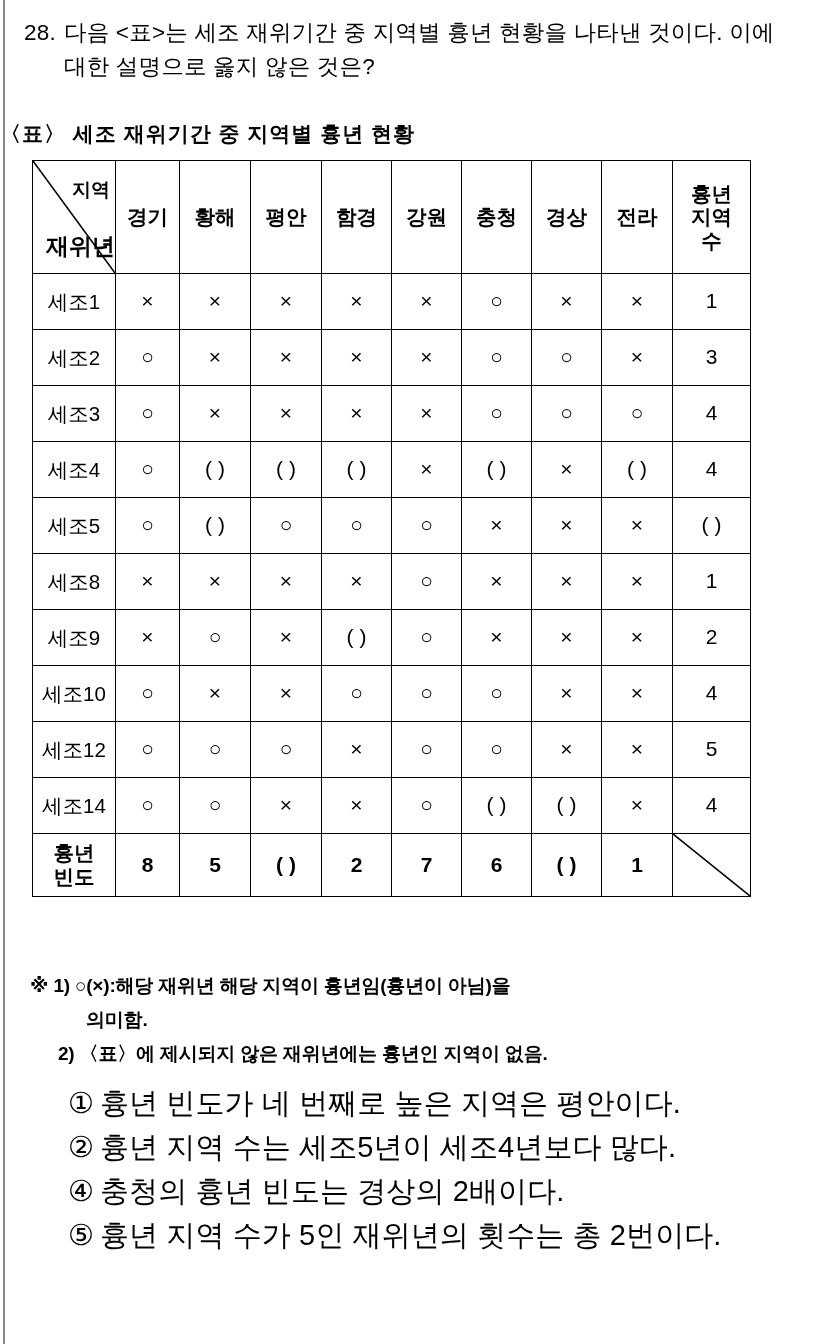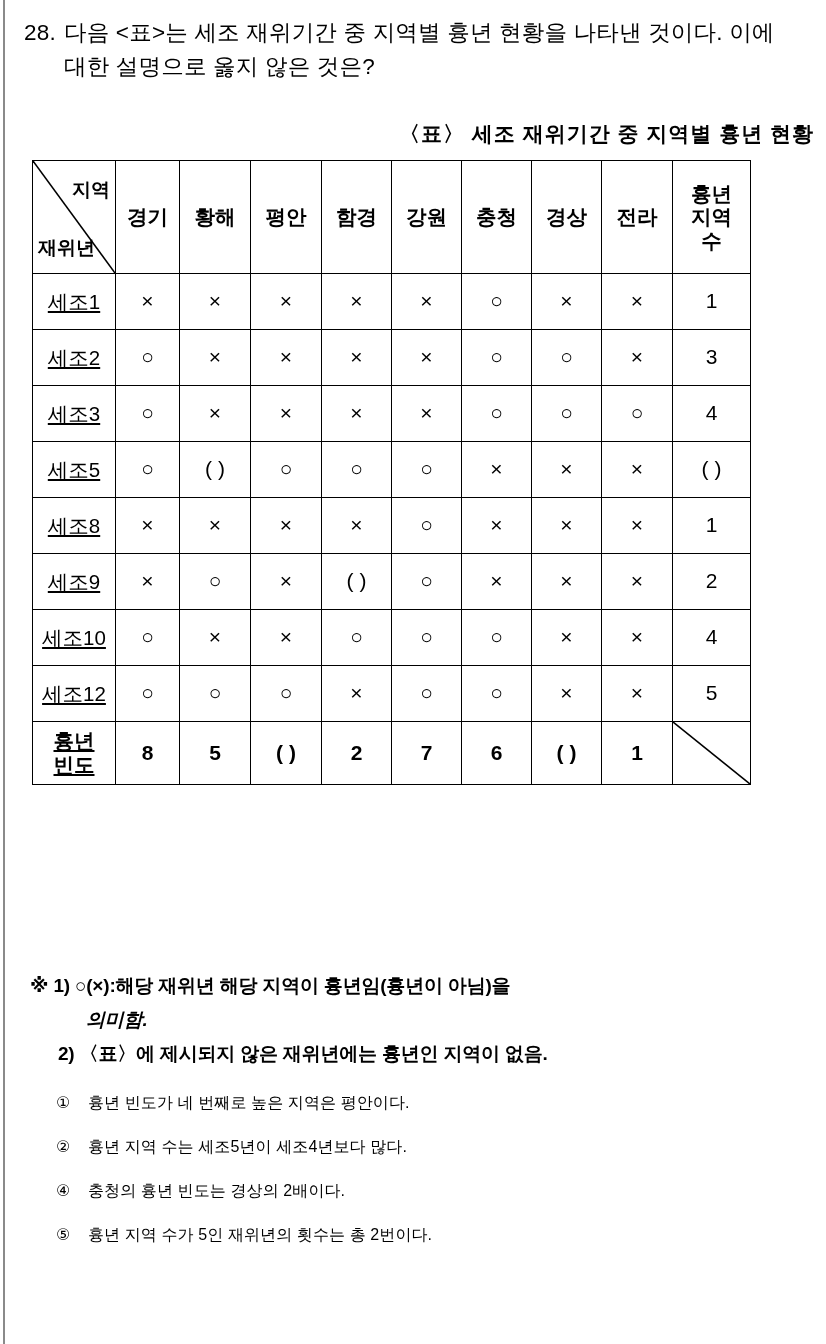--- a/index.html
+++ b/index.html
@@ -55,25 +55,24 @@
     width: 726px;
     vertical-align: top;
   }
 
   
   .table-caption {
     position: absolute;
     left: 0;
     top: 120px;
     width: 790px;
-    text-align: right;
+    text-align: left;
     font-size: 21px;
     font-weight: bold;
     letter-spacing: 1px;
-    padding-left: 24px;
   }
 
   
   .tbl-wrap {
     position: absolute;
     left: 32px;
     top: 160px;
     width: 718px;
   }
   table.data {
@@ -101,21 +100,20 @@
     height: 55px;
   }
   table.data tr.total td {
     height: 62px;
     font-weight: bold;
   }
   table.data td.rowhdr,
   table.data th.rowhdr {
     font-weight: bold;
     font-size: 20.5px;
-    text-decoration: underline;
   }
   table.data tr.body td.rowhdr { font-weight: normal; }
 
   
   th.corner {
     position: relative;
     padding: 0;
     overflow: hidden;
   }
   th.corner .diag {
@@ -125,23 +123,23 @@
   }
   th.corner .lbl-col {
     position: absolute;
     right: 5px;
     top: 18px;
     font-size: 19px;
     font-weight: bold;
   }
   th.corner .lbl-row {
     position: absolute;
-    left: 5px;
+    left: 13px;
     bottom: 14px;
-    font-size: 19px;
+    font-size: 23px;
     font-weight: bold;
   }
 
   
   td.slash {
     position: relative;
     overflow: hidden;
   }
   td.slash .diag {
     position: absolute;
@@ -163,30 +161,30 @@
     font-weight: bold;
     line-height: 30px;
     letter-spacing: -0.2px;
     margin-top: 39px;
   }
   .note-row {
     display: block;
     margin-bottom: 4px;
   }
   .note-1 { padding-left: 28px; text-indent: -28px; }
-  .note-1-cont { padding-left: 56px; font-style: italic; }
+  .note-1-cont { padding-left: 56px; }
   .note-2 { padding-left: 56px; text-indent: -28px; }
 
   
   .choices {
     position: absolute;
-    left: 56px;
+    left: 68px;
     top: 1087px;
     width: 744px;
-    font-size: 16px;
+    font-size: 29px;
     line-height: 32px;
     letter-spacing: 0.1px;
   }
   .choice {
     display: block;
     margin-bottom: 12px;
     padding-left: 32px;
     text-indent: -32px;
   }
   .choice .ch-num {
@@ -281,20 +279,32 @@
             <td class="mark">×</td>
             <td class="mark">×</td>
             <td class="mark">×</td>
             <td class="mark">×</td>
             <td class="mark">○</td>
             <td class="mark">○</td>
             <td class="mark">○</td>
             <td class="mark">4</td>
           </tr>
           <tr class="body">
+            <td class="rowhdr">세조4</td>
+            <td class="mark">○</td>
+            <td class="mark">(    )</td>
+            <td class="mark">(    )</td>
+            <td class="mark">(    )</td>
+            <td class="mark">×</td>
+            <td class="mark">(    )</td>
+            <td class="mark">×</td>
+            <td class="mark">(    )</td>
+            <td class="mark">4</td>
+          </tr>
+          <tr class="body">
             <td class="rowhdr">세조5</td>
             <td class="mark">○</td>
             <td class="mark">(    )</td>
             <td class="mark">○</td>
             <td class="mark">○</td>
             <td class="mark">○</td>
             <td class="mark">×</td>
             <td class="mark">×</td>
             <td class="mark">×</td>
             <td class="mark">(    )</td>
@@ -339,20 +349,32 @@
             <td class="rowhdr">세조12</td>
             <td class="mark">○</td>
             <td class="mark">○</td>
             <td class="mark">○</td>
             <td class="mark">×</td>
             <td class="mark">○</td>
             <td class="mark">○</td>
             <td class="mark">×</td>
             <td class="mark">×</td>
             <td class="mark">5</td>
+          </tr>
+          <tr class="body">
+            <td class="rowhdr">세조14</td>
+            <td class="mark">○</td>
+            <td class="mark">○</td>
+            <td class="mark">×</td>
+            <td class="mark">×</td>
+            <td class="mark">○</td>
+            <td class="mark">(    )</td>
+            <td class="mark">(    )</td>
+            <td class="mark">×</td>
+            <td class="mark">4</td>
           </tr>
         </tbody>
       <tfoot>
         <tr class="total">
           <td class="rowhdr two-line">
             <div>흉년</div>
             <div>빈도</div>
           </td>
           <td class="mark">8</td>
           <td class="mark">5</td>

